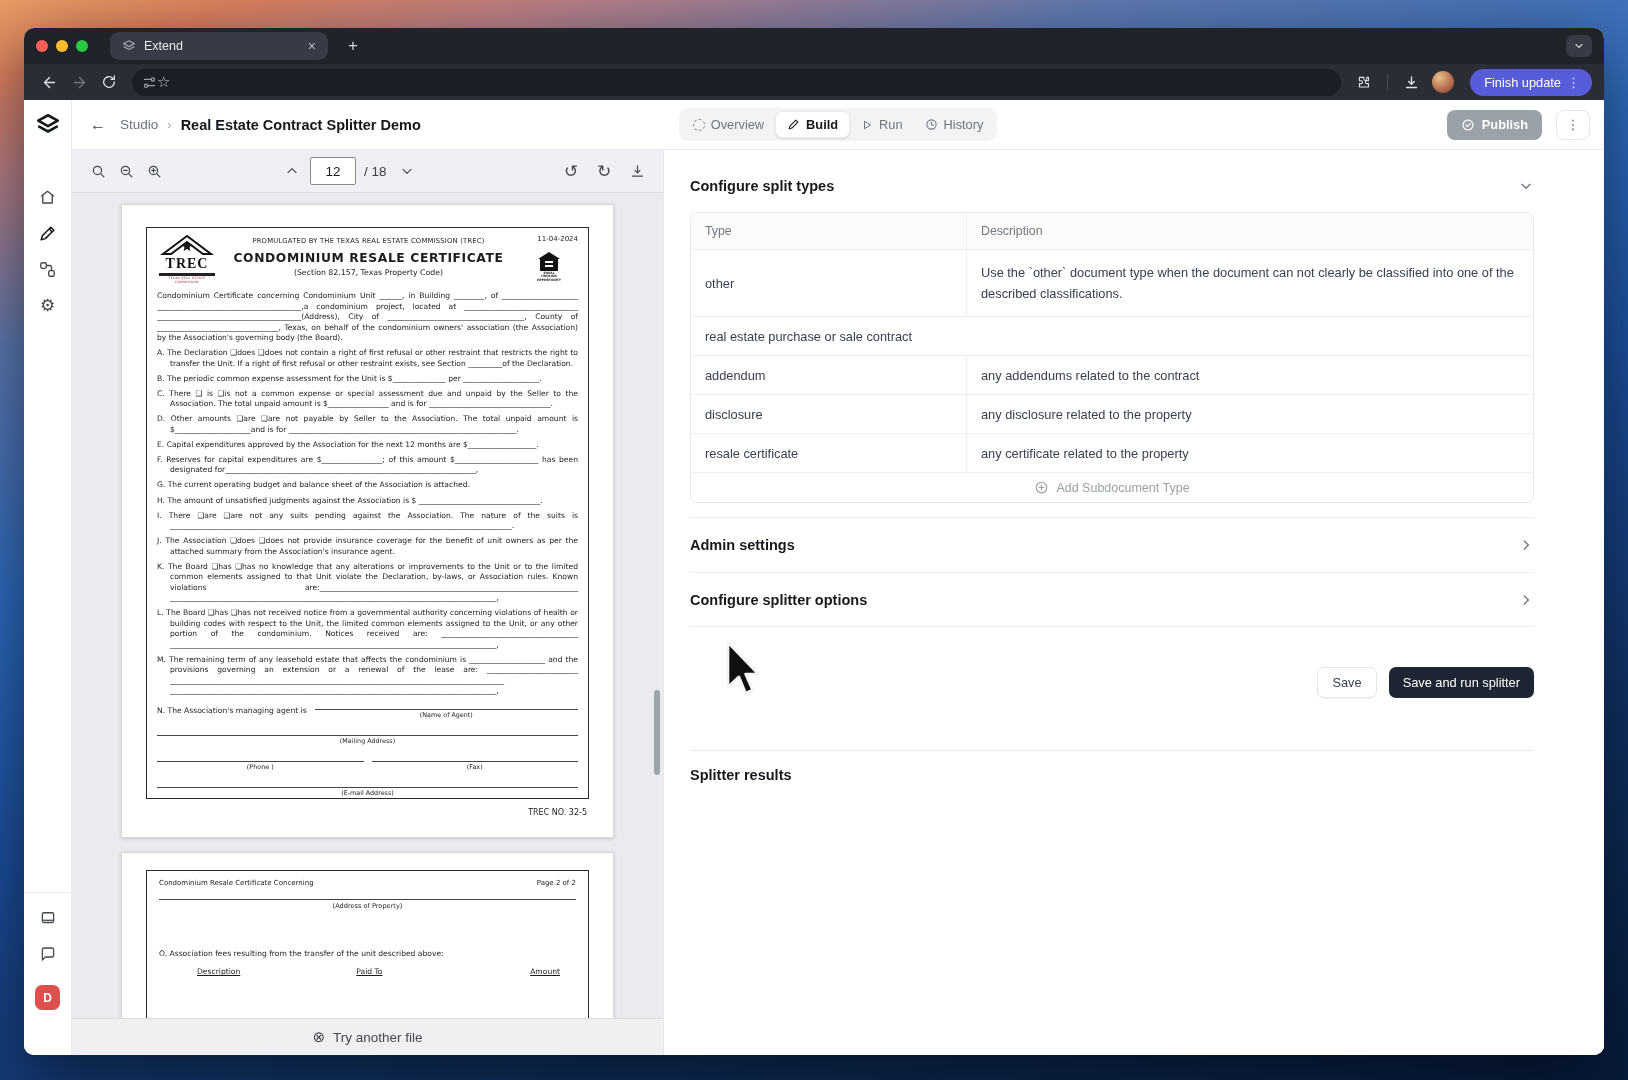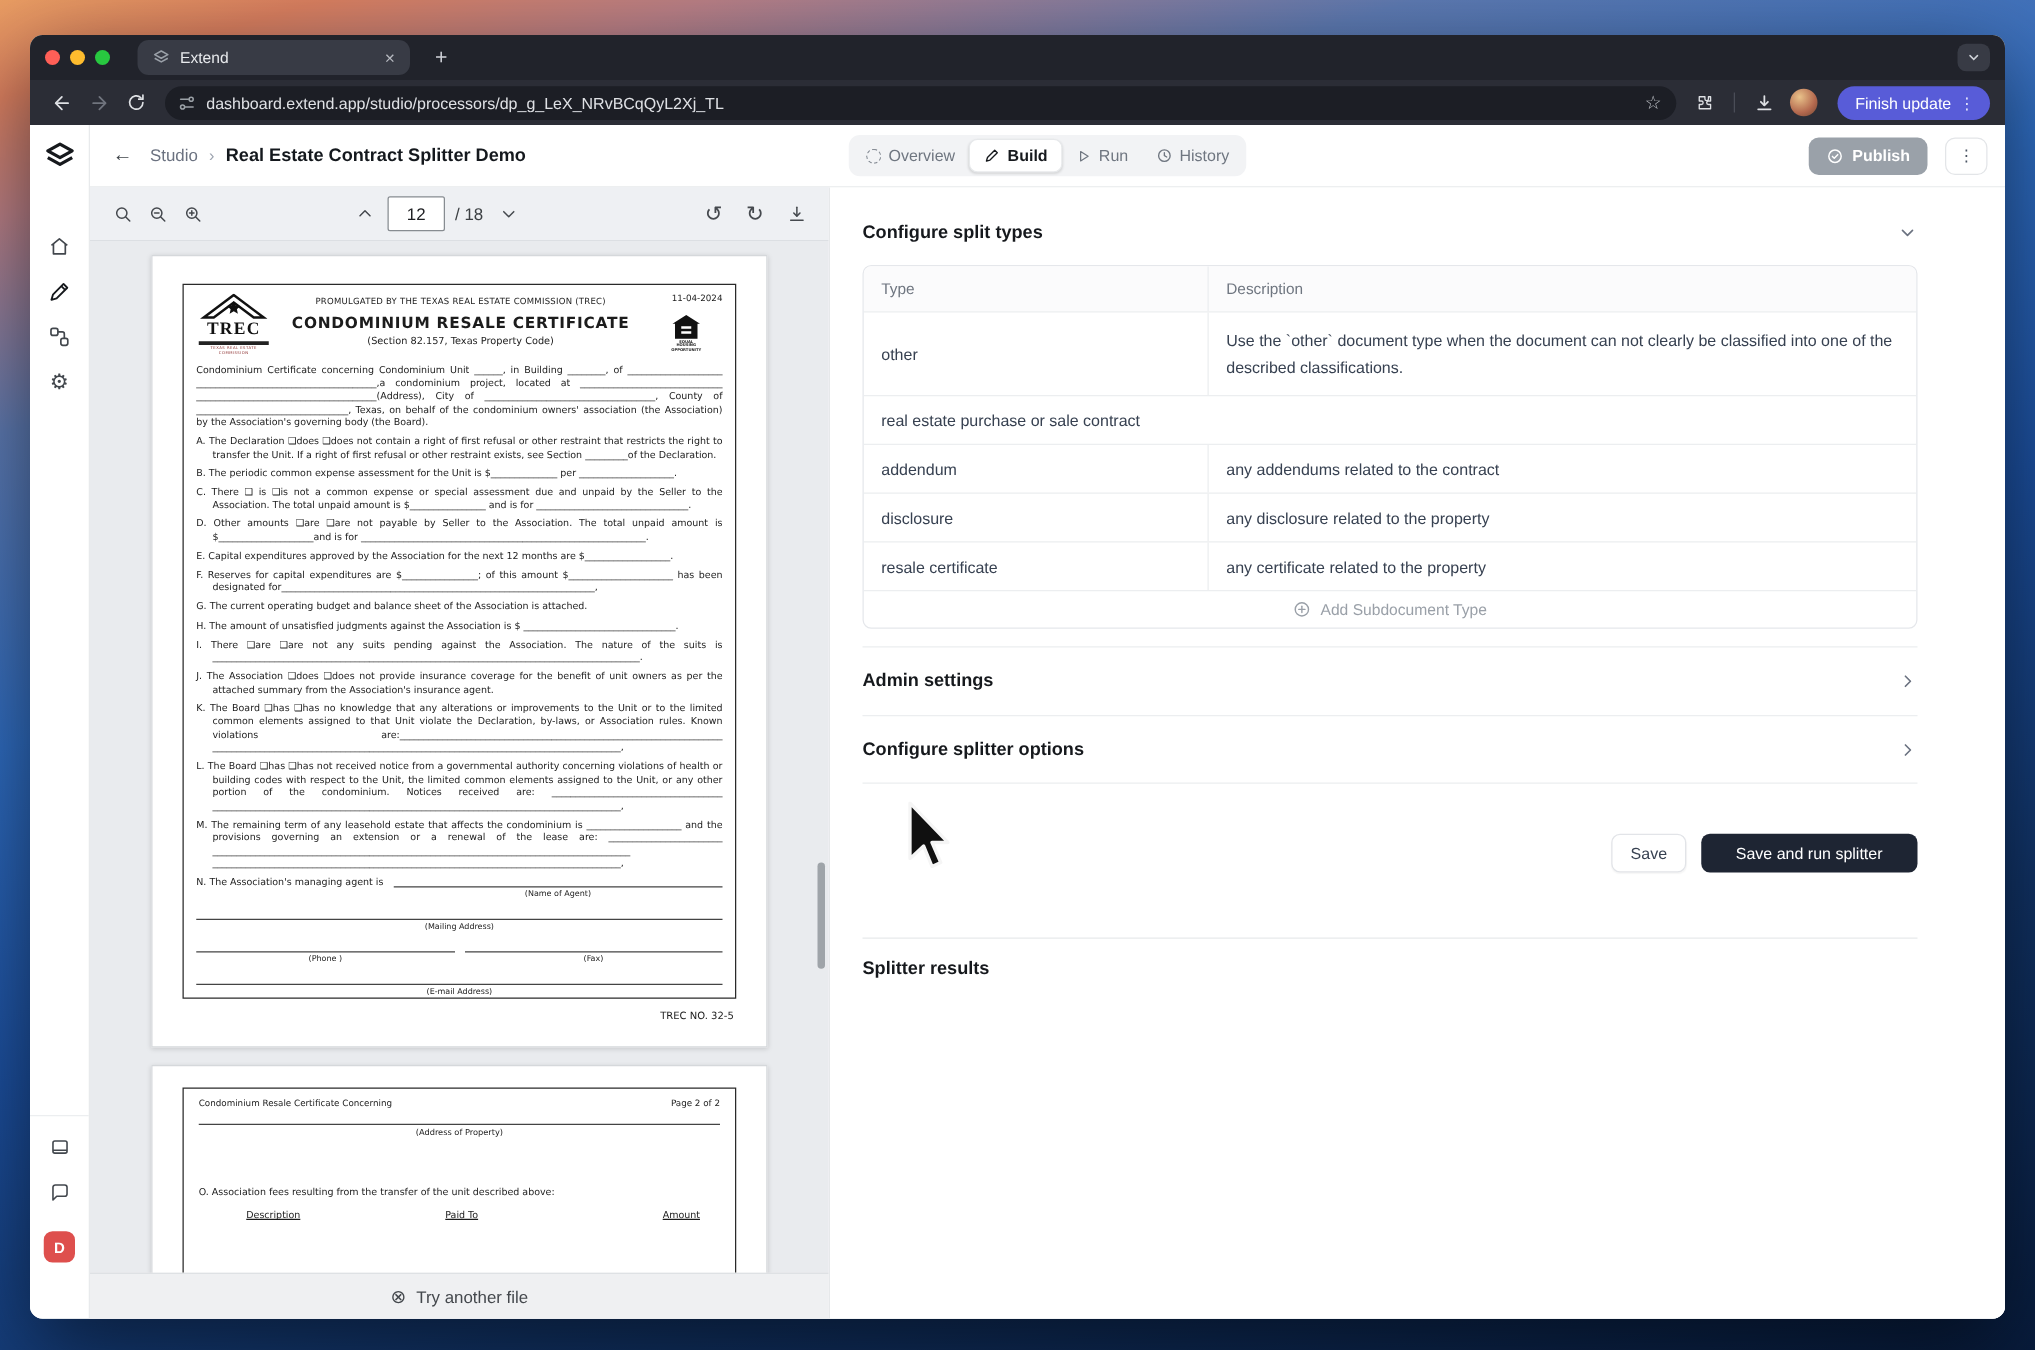--- a/index.html
+++ b/index.html
@@ -104,21 +104,21 @@
   .ftitle { font-size:12.3px; font-weight:700; letter-spacing:.6px; margin-top:4px; }
   .fsub { font-size:7.8px; margin-top:1px; }
   .fhdr-right { width:58px; flex:0 0 auto; text-align:center; }
   .fdate { font-size:7px; text-align:right; }
   .ehlogo { margin:6px auto 0 auto; width:26px; }
   .ehcap { font-size:3px; font-weight:700; line-height:1.2; }
   .intro { margin-top:7px; }
   .clause { margin-top:4.6px; padding-left:13px; text-indent:-13px; }
   .cl-letter { font-weight:400; }
   .agent { margin-top:3px; }
-  .agrow { display:flex; align-items:flex-start; gap:8px; margin-top:7px; }
+  .agrow { display:flex; align-items:center; gap:8px; margin-top:7px; }
   .agline { border-bottom:0.8px solid #444; flex:1; height:9px; }
   .agcap { font-size:6.4px; text-align:center; margin-top:1px; }
   .agcol { flex:1; }
   .trecno { text-align:right; font-family:"DejaVu Sans",sans-serif; font-size:8px; color:#1c1c1c; margin-top:9px; padding-right:2px;}
   .p2hdr { display:flex; justify-content:space-between; font-size:7px; }
   .p2line { border-bottom:0.8px solid #444; margin-top:10px; }
   .p2cap { text-align:center; font-size:6.6px; margin-top:2px; }
   .p2box { border:1px solid #2a2a2a; padding:8px 12px; height:360px; overflow:hidden; }
   .clauseO { margin-top:38px; font-size:7.6px; }
   .p2cols { display:flex; margin-top:8px; padding:0 16px 0 38px; }
@@ -141,21 +141,21 @@
   .srow.tall .c2 { line-height:21px; align-items:center; }
   .addrow { border-top:1px solid #eceef0; height:30px; display:flex; align-items:center; justify-content:center;
     gap:7px; color:#9aa0a8; font-size:12.5px; }
   .collapsible { margin-top:14px; }
   .collrow { height:55px; border-top:1px solid #eceef0; display:flex; align-items:center; justify-content:space-between; }
   .collrow:last-child { border-bottom:1px solid #eceef0; }
   .collrow .lbl { font-size:14.5px; font-weight:700; color:#16191d; }
   .btnrow { margin-top:40px; display:flex; justify-content:flex-end; gap:12px; }
   .savebtn { height:31px; padding:0 14px; background:#fff; border:1px solid #e2e4e8; border-radius:7px;
     font-size:12.8px; color:#374151; display:flex; align-items:center; box-shadow:0 1px 1px rgba(0,0,0,.04); }
-  .saverunbtn { height:31px; padding:0 28px; background:#1e2533; border-radius:7px; font-size:12.8px;
+  .saverunbtn { height:31px; padding:0 14px; background:#1e2533; border-radius:7px; font-size:12.8px;
     color:#fff; display:flex; align-items:center; }
   .rp-divider { margin-top:52px; border-top:1px solid #e8eaec; }
   .results-h { margin-top:16px; font-size:14.5px; font-weight:700; color:#16191d; }
   
   .cursor { position:absolute; left:723px; top:641px; pointer-events:none; }
   svg.ic { display:block; }
 </style>
 </head>
 <body>
 
@@ -202,21 +202,20 @@
           <path d="M20 3 v5 h-5" stroke-linejoin="round"></path>
         </svg>
     </div>
     <div class="urlpill">
       <svg class="ic" width="15" height="15" viewBox="0 0 24 24" fill="none" stroke="#9aa0a6" stroke-width="2" stroke-linecap="round">
           <path d="M4 7 h10"></path>
           <circle cx="17.5" cy="7" r="2.6"></circle>
           <path d="M20 17 h-10"></path>
           <circle cx="6.5" cy="17" r="2.6"></circle>
         </svg>
-      <span class="urltext">dashboard.extend.app/studio/processors/dp_g_LeX_NRvBCqQyL2Xj_TL</span>
       <span class="star">☆</span>
     </div>
     <div class="navic">
       <svg class="ic" width="16" height="16" viewBox="0 0 24 24" fill="none" stroke="#dfe1e5" stroke-width="1.9" stroke-linejoin="round">
           <path d="M9 4 h3 v3 a2.5 2.5 0 1 0 5 0 V4 h3 v6 h-3 a2.5 2.5 0 1 0 0 5 h3 v6 h-16 v-6 h3 a2.5 2.5 0 1 0 0 -5 h-3 v-6 h5 z" transform="scale(0.85) translate(2,2)"></path>
         </svg>
     </div>
     <div class="sep"></div>
     <div class="navic">
       <svg class="ic" width="17" height="17" viewBox="0 0 24 24" fill="none" stroke="#dfe1e5" stroke-width="2" stroke-linecap="round" stroke-linejoin="round">

